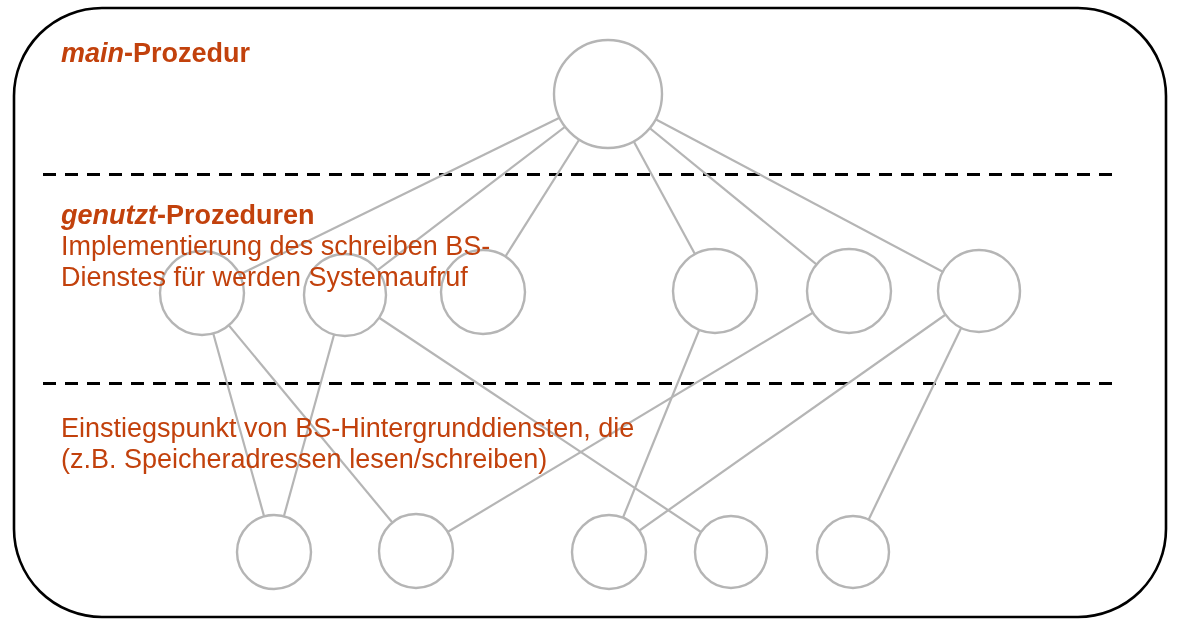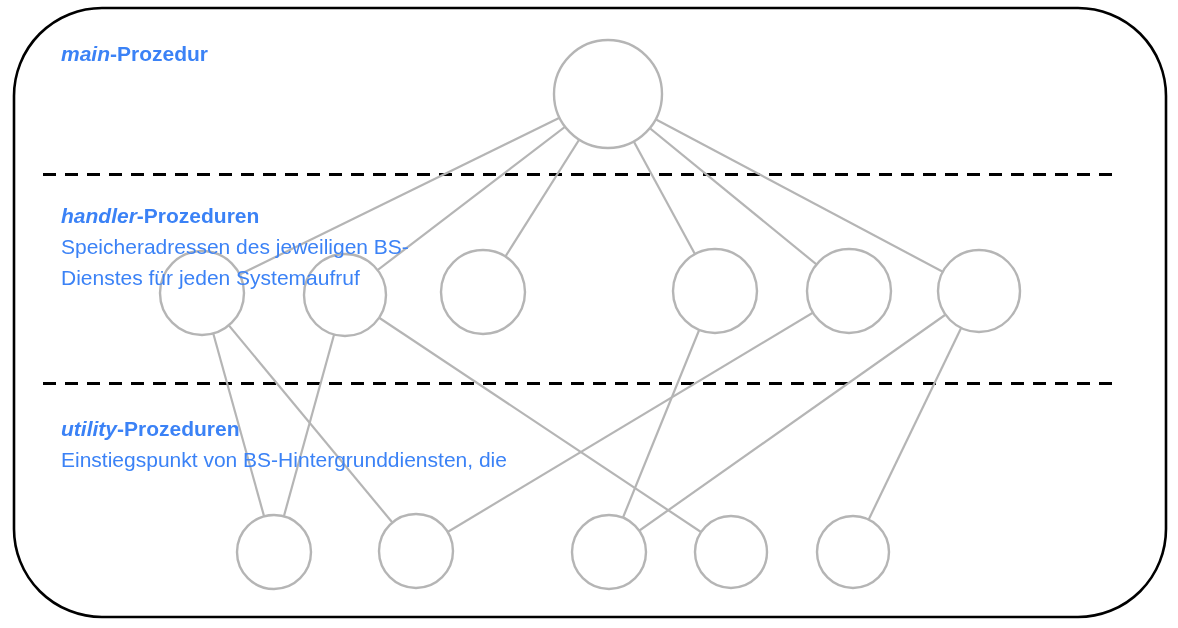--- a/index.html
+++ b/index.html
@@ -17,22 +17,22 @@
     height: 628px;
     background: #ffffff;
   }
   #diagram-svg {
     position: absolute;
     left: 0;
     top: 0;
   }
   .label-block {
     position: absolute;
-    color: #3b82f6;
-    font-size: 21px;
+    color: #c2410c;
+    font-size: 27px;
     line-height: 31px;
     white-space: nowrap;
   }
   .label-block .heading {
     font-weight: bold;
   }
   .label-block .heading .hi {
     font-style: italic;
   }
 </style>
@@ -71,23 +71,23 @@
       <circle cx="609" cy="552" r="37" fill="#ffffff" stroke="#b5b5b5" stroke-width="2.4"></circle>
       <circle cx="731" cy="552" r="36" fill="#ffffff" stroke="#b5b5b5" stroke-width="2.4"></circle>
       <circle cx="853" cy="552" r="36" fill="#ffffff" stroke="#b5b5b5" stroke-width="2.4"></circle>
     </svg>
 
   <div class="label-block" style="left:61px; top:38px;">
     <div class="heading"><span class="hi">main</span><span>-Prozedur</span></div>
   </div>
 
   <div class="label-block" style="left:61px; top:200px;">
-    <div class="heading"><span class="hi">handler</span><span>-Prozeduren</span></div>
-    <div class="line">Speicheradressen des jeweiligen BS-</div>
-    <div class="line">Dienstes für jeden Systemaufruf</div>
+    <div class="heading"><span class="hi">genutzt</span><span>-Prozeduren</span></div>
+    <div class="line">Implementierung des schreiben BS-</div>
+    <div class="line">Dienstes für werden Systemaufruf</div>
   </div>
 
   <div class="label-block" style="left:61px; top:413px;">
-    <div class="heading"><span class="hi">utility</span><span>-Prozeduren</span></div>
     <div class="line">Einstiegspunkt von BS-Hintergrunddiensten, die</div>
+    <div class="line">(z.B. Speicheradressen lesen/schreiben)</div>
   </div>
 
 </div>
 
 </body></html>

